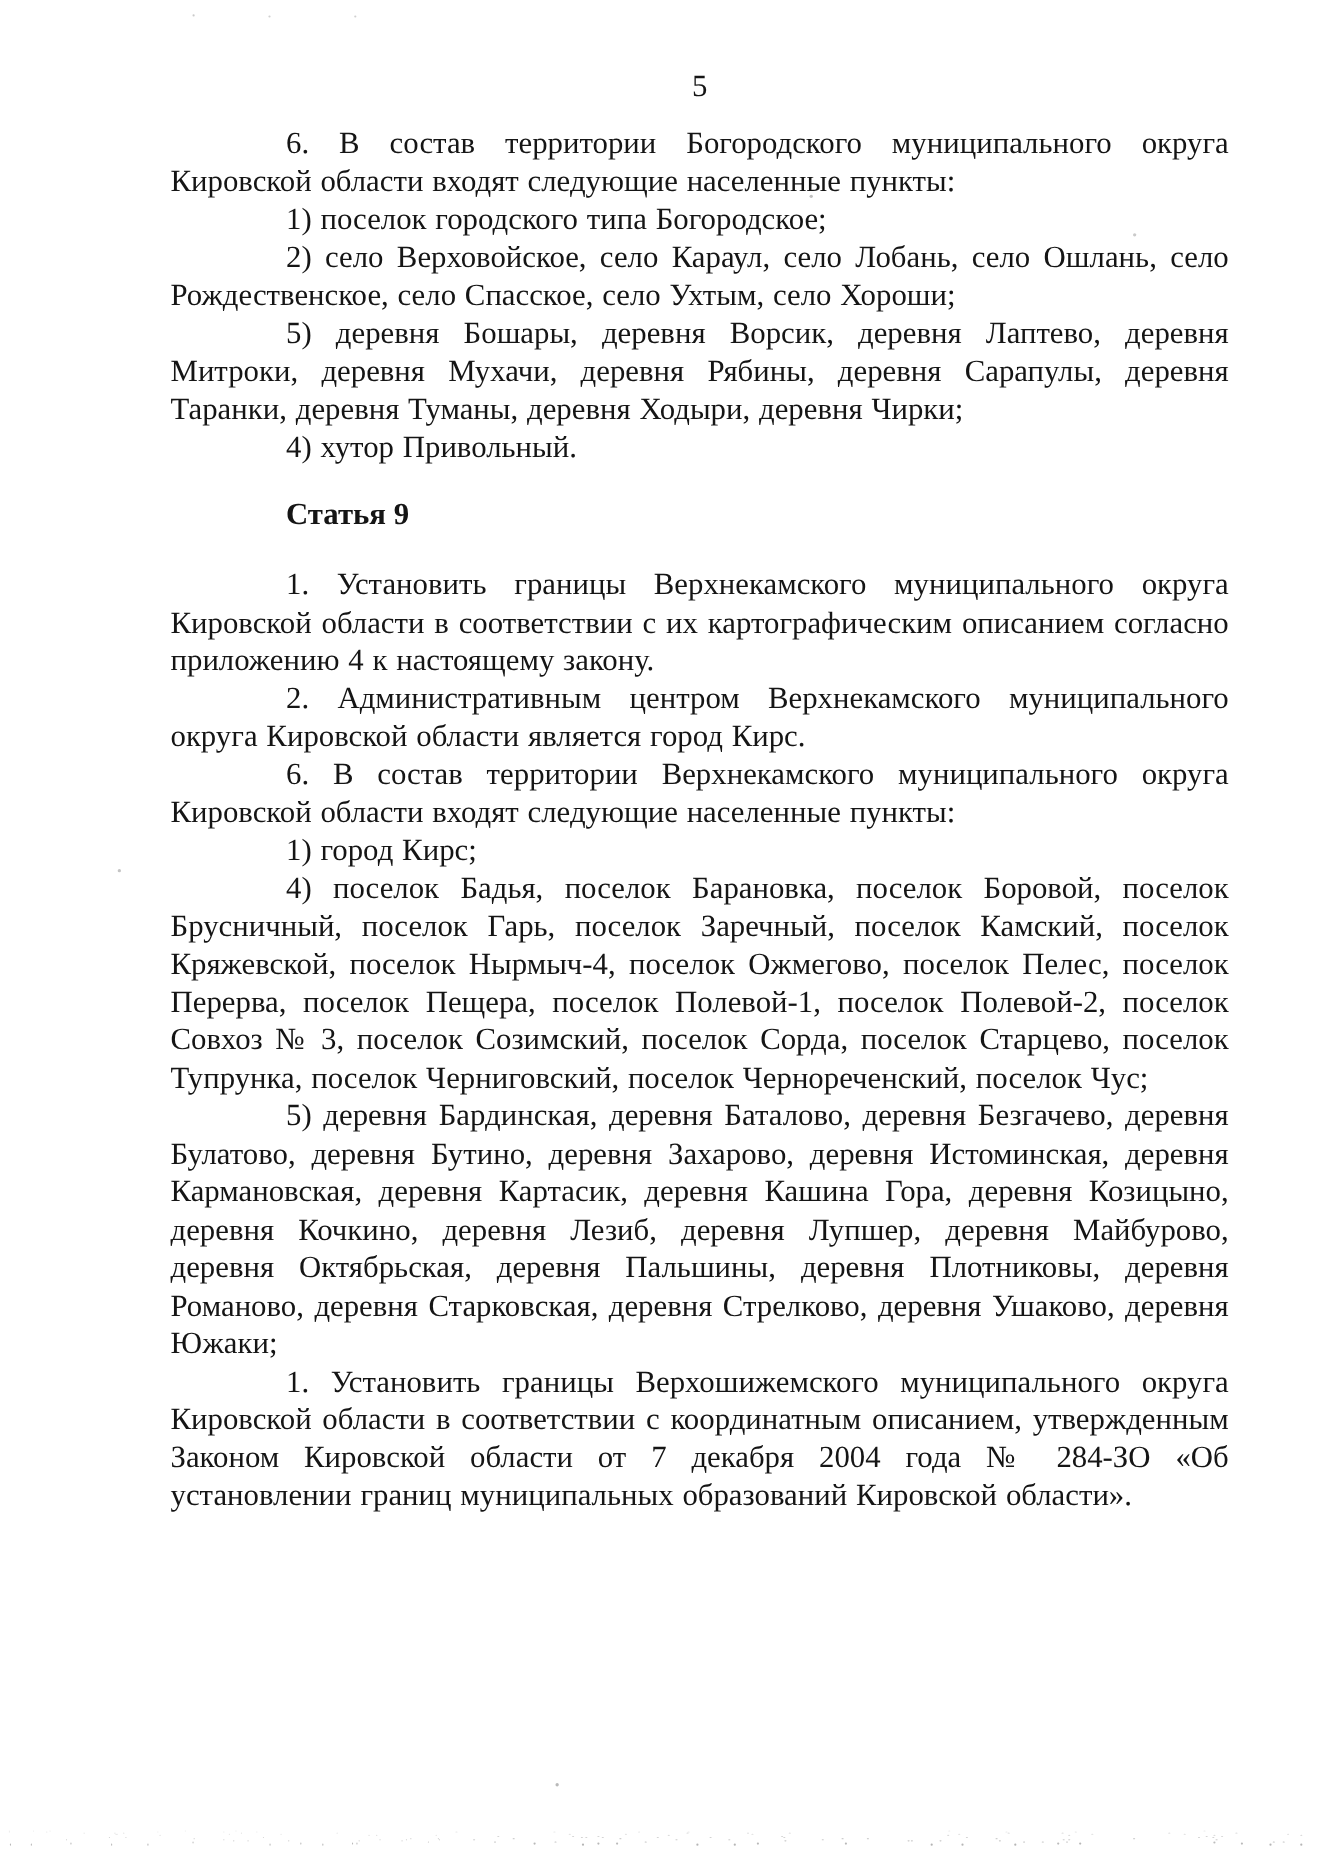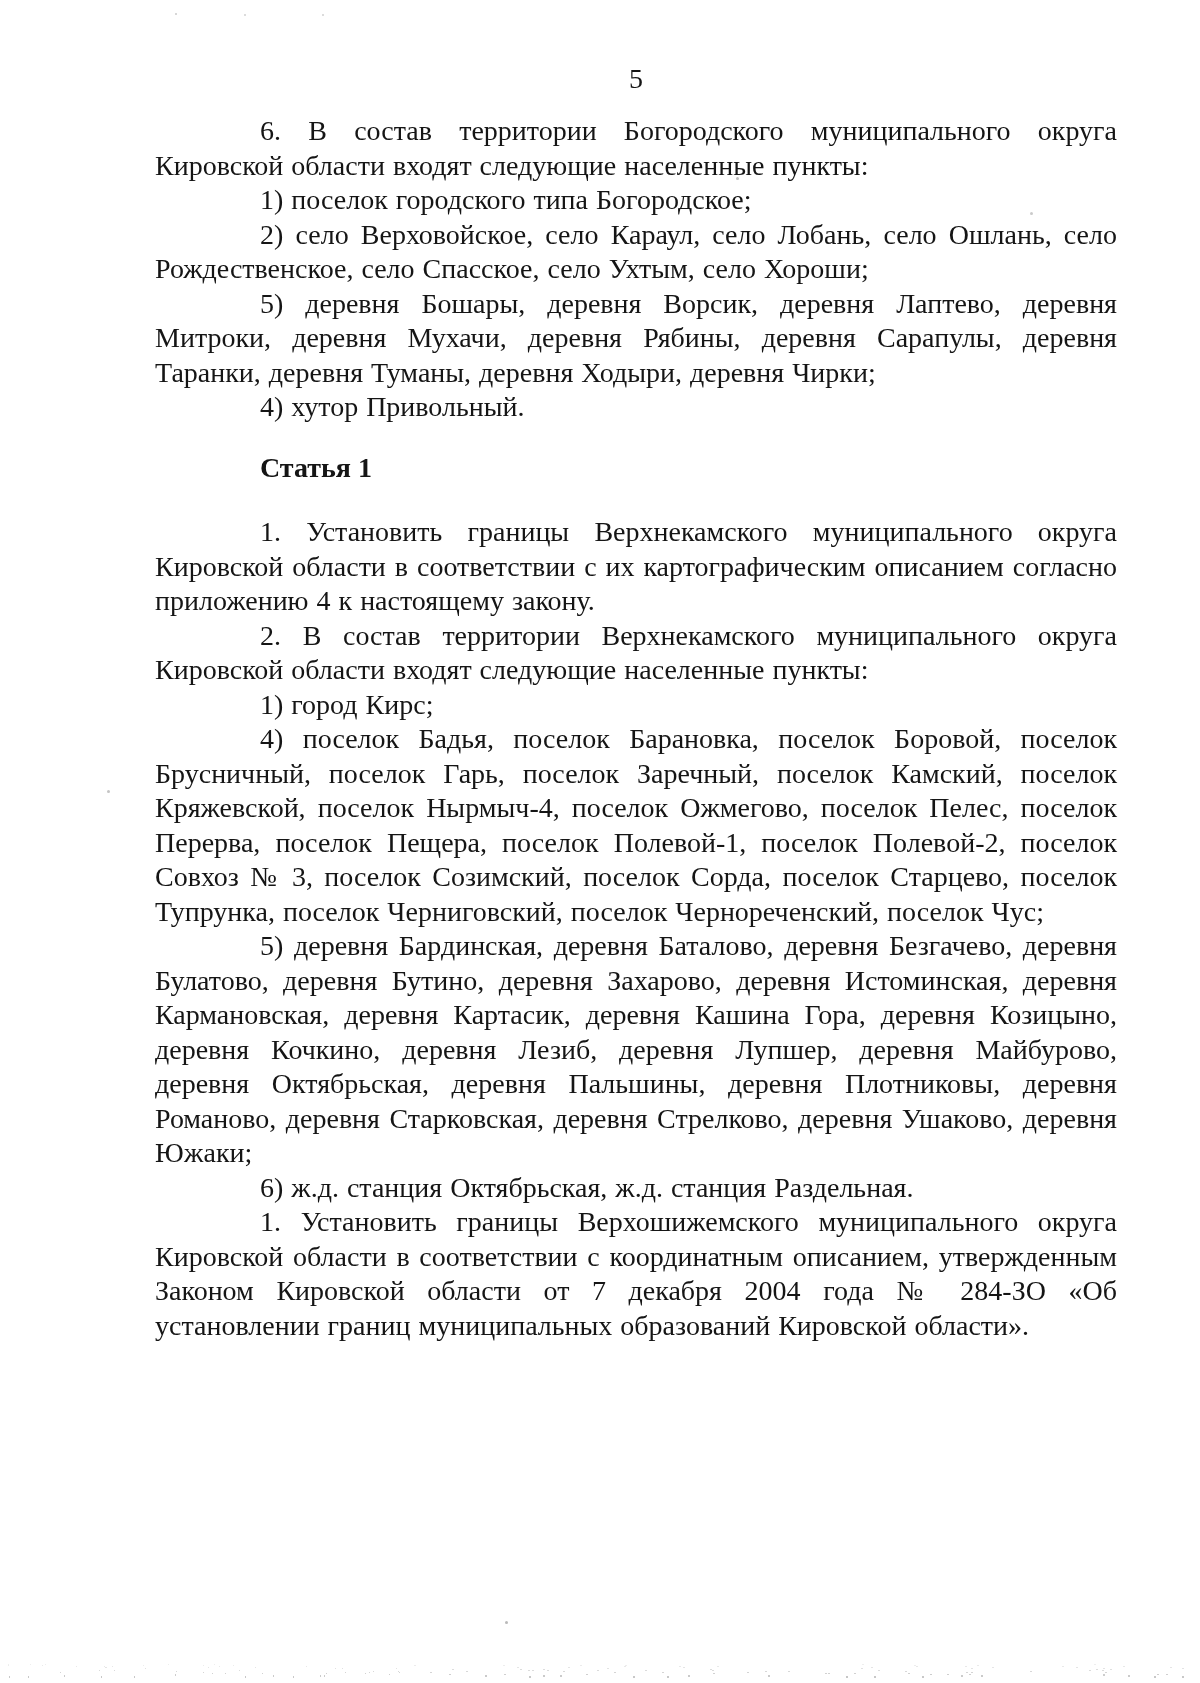--- a/index.html
+++ b/index.html
@@ -65,28 +65,28 @@
 
   <div class="page-number">5</div>
 
   <main class="content">
     <p class="para">6. В состав территории Богородского муниципального округа Кировской области входят следующие населенные пункты:</p>
     <p class="para">1) поселок городского типа Богородское;</p>
     <p class="para">2) село Верховойское, село Караул, село Лобань, село Ошлань, село Рождественское, село Спасское, село Ухтым, село Хороши;</p>
     <p class="para">5) деревня Бошары, деревня Ворсик, деревня Лаптево, деревня Митроки, деревня Мухачи, деревня Рябины, деревня Сарапулы, деревня Таранки, деревня Туманы, деревня Ходыри, деревня Чирки;</p>
     <p class="para">4) хутор Привольный.</p>
 
-    <h2 class="heading">Статья 1</h2>
+    <h2 class="heading">Статья 9</h2>
 
     <p class="para">1. Установить границы Верхнекамского муниципального округа Кировской области в соответствии с их картографическим описанием согласно приложению 4 к настоящему закону.</p>
-    <p class="para">2. В состав территории Верхнекамского муниципального округа Кировской области входят следующие населенные пункты:</p>
+    <p class="para">2. Административным центром Верхнекамского муниципального округа Кировской области является город Кирс.</p>
+    <p class="para">6. В состав территории Верхнекамского муниципального округа Кировской области входят следующие населенные пункты:</p>
     <p class="para">1) город Кирс;</p>
     <p class="para">4) поселок Бадья, поселок Барановка, поселок Боровой, поселок Брусничный, поселок Гарь, поселок Заречный, поселок Камский, поселок Кряжевской, поселок Нырмыч-4, поселок Ожмегово, поселок Пелес, поселок Перерва, поселок Пещера, поселок Полевой-1, поселок Полевой-2, поселок Совхоз № 3, поселок Созимский, поселок Сорда, поселок Старцево, поселок Тупрунка, поселок Черниговский, поселок Чернореченский, поселок Чус;</p>
     <p class="para">5) деревня Бардинская, деревня Баталово, деревня Безгачево, деревня Булатово, деревня Бутино, деревня Захарово, деревня Истоминская, деревня Кармановская, деревня Картасик, деревня Кашина Гора, деревня Козицыно, деревня Кочкино, деревня Лезиб, деревня Лупшер, деревня Майбурово, деревня Октябрьская, деревня Пальшины, деревня Плотниковы, деревня Романово, деревня Старковская, деревня Стрелково, деревня Ушаково, деревня Южаки;</p>
-    <p class="para">6) ж.д. станция Октябрьская, ж.д. станция Раздельная.</p>
 
 
     <p class="para">1. Установить границы Верхошижемского муниципального округа Кировской области в соответствии с координатным описанием, утвержденным Законом Кировской области от 7 декабря 2004 года № 284-ЗО «Об установлении границ муниципальных образований Кировской области».</p>
   </main>
 
   <div class="artifact-dot" style="left:175px; top:13px;  width:2px; height:2px; opacity:.45;"></div>
   <div class="artifact-dot" style="left:244px; top:14px;  width:2px; height:2px; opacity:.4;"></div>
   <div class="artifact-dot" style="left:322px; top:14px;  width:2px; height:2px; opacity:.4;"></div>
   <div class="artifact-dot" style="left:736px; top:177px; width:3px; height:3px; opacity:.55;"></div>
   <div class="artifact-dot" style="left:1030px;top:212px; width:3px; height:3px; opacity:.45;"></div>

